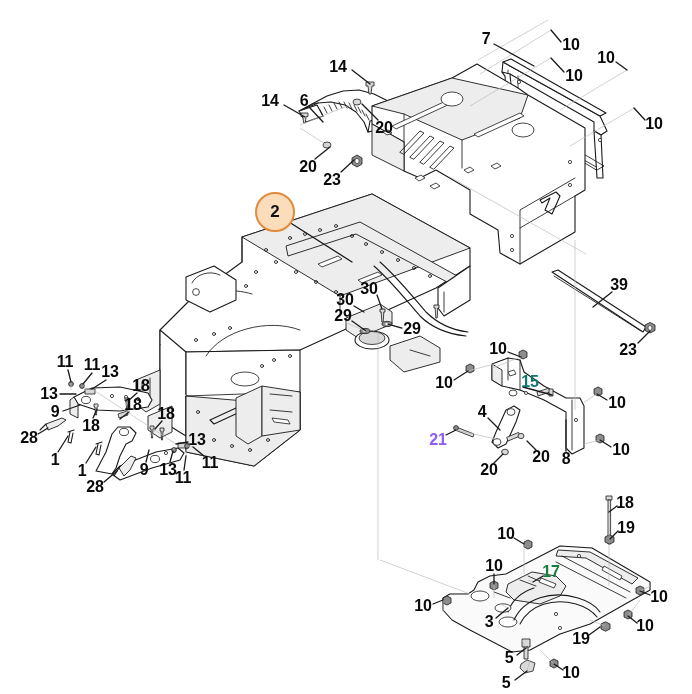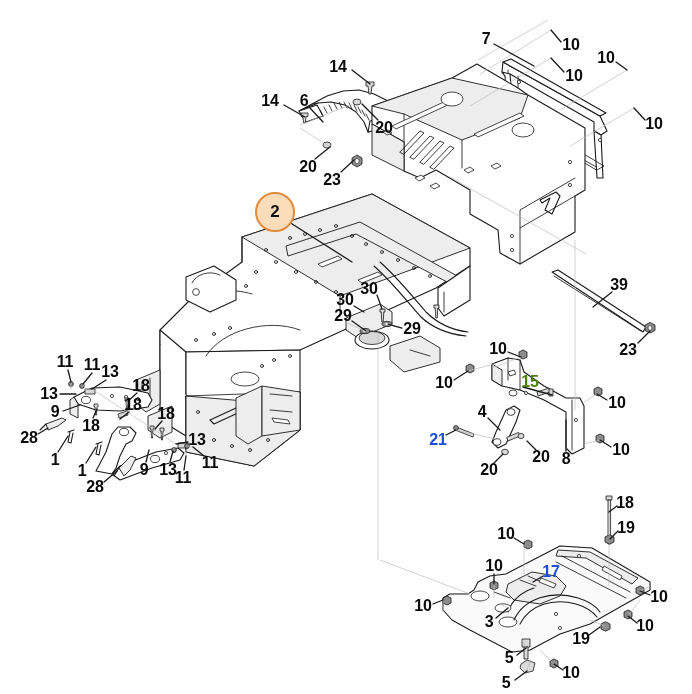--- a/index.html
+++ b/index.html
@@ -522,34 +522,34 @@
       <div class="lbl" style="left: 55px; top: 460px; color: rgb(10, 10, 10);">1</div>
       <div class="lbl" style="left: 82px; top: 471px; color: rgb(10, 10, 10);">1</div>
       <div class="lbl" style="left: 95px; top: 487px; color: rgb(10, 10, 10);">28</div>
       <div class="lbl" style="left: 144px; top: 470px; color: rgb(10, 10, 10);">9</div>
       <div class="lbl" style="left: 197px; top: 440px; color: rgb(10, 10, 10);">13</div>
       <div class="lbl" style="left: 168px; top: 470px; color: rgb(10, 10, 10);">13</div>
       <div class="lbl" style="left: 210px; top: 463px; color: rgb(10, 10, 10);">11</div>
       <div class="lbl" style="left: 183px; top: 478px; color: rgb(10, 10, 10);">11</div>
       <div class="lbl" style="left: 498px; top: 349px; color: rgb(10, 10, 10);">10</div>
       <div class="lbl" style="left: 444px; top: 383px; color: rgb(10, 10, 10);">10</div>
-      <div class="lbl" style="left: 530px; top: 382px; color: #4d7c0f;">15</div>
+      <div class="lbl" style="left: 530px; top: 382px; color: #0f766e;">15</div>
       <div class="lbl" style="left: 617px; top: 403px; color: rgb(10, 10, 10);">10</div>
       <div class="lbl" style="left: 621px; top: 450px; color: rgb(10, 10, 10);">10</div>
       <div class="lbl" style="left: 566px; top: 459px; color: rgb(10, 10, 10);">8</div>
       <div class="lbl" style="left: 482px; top: 412px; color: rgb(10, 10, 10);">4</div>
-      <div class="lbl" style="left: 438px; top: 440px; color: #1d4ed8;">21</div>
+      <div class="lbl" style="left: 438px; top: 440px; color: #8b5cf6;">21</div>
       <div class="lbl" style="left: 541px; top: 457px; color: rgb(10, 10, 10);">20</div>
       <div class="lbl" style="left: 489px; top: 470px; color: rgb(10, 10, 10);">20</div>
       <div class="lbl" style="left: 625px; top: 503px; color: rgb(10, 10, 10);">18</div>
       <div class="lbl" style="left: 626px; top: 528px; color: rgb(10, 10, 10);">19</div>
       <div class="lbl" style="left: 506px; top: 534px; color: rgb(10, 10, 10);">10</div>
       <div class="lbl" style="left: 494px; top: 566px; color: rgb(10, 10, 10);">10</div>
       <div class="lbl" style="left: 423px; top: 606px; color: rgb(10, 10, 10);">10</div>
-      <div class="lbl" style="left: 551px; top: 572px; color: #1d4ed8;">17</div>
+      <div class="lbl" style="left: 551px; top: 572px; color: #15803d;">17</div>
       <div class="lbl" style="left: 489px; top: 622px; color: rgb(10, 10, 10);">3</div>
       <div class="lbl" style="left: 509px; top: 658px; color: rgb(10, 10, 10);">5</div>
       <div class="lbl" style="left: 506px; top: 683px; color: rgb(10, 10, 10);">5</div>
       <div class="lbl" style="left: 581px; top: 639px; color: rgb(10, 10, 10);">19</div>
       <div class="lbl" style="left: 571px; top: 673px; color: rgb(10, 10, 10);">10</div>
       <div class="lbl" style="left: 645px; top: 626px; color: rgb(10, 10, 10);">10</div>
       <div class="lbl" style="left: 659px; top: 597px; color: rgb(10, 10, 10);">10</div>
     </div>
 
 </div>

